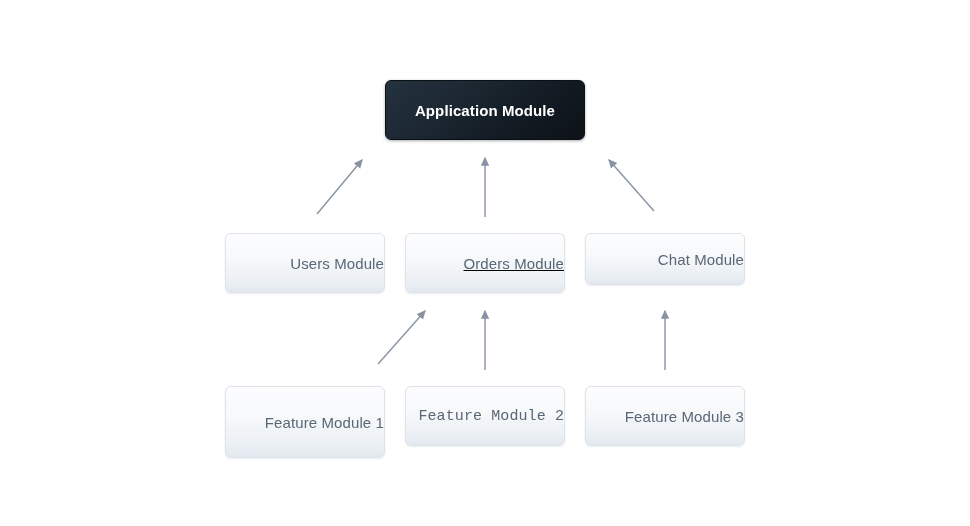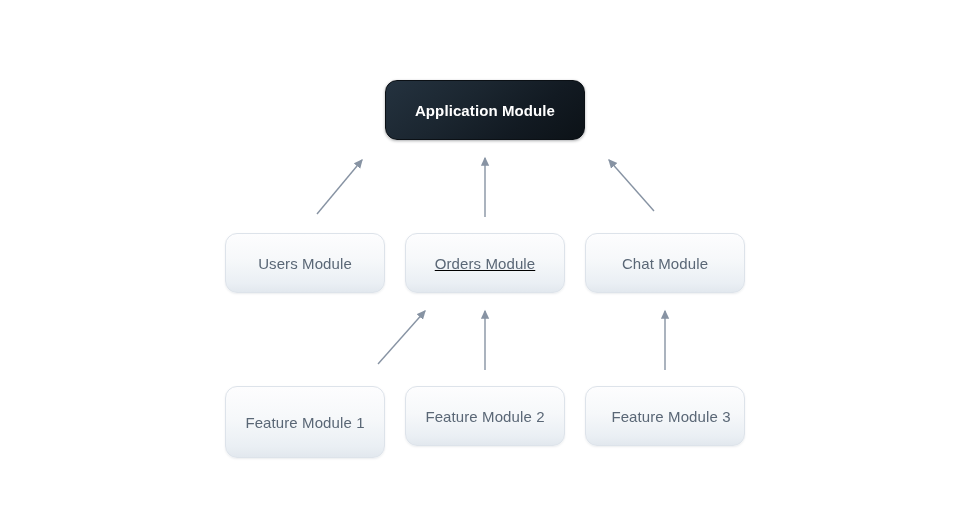--- a/index.html
+++ b/index.html
@@ -26,21 +26,21 @@
     width: 970px;
     height: 526px;
     pointer-events: none;
   }
   .node {
     position: absolute;
     box-sizing: border-box;
     display: flex;
     align-items: center;
     justify-content: center;
-    border-radius: 12px;
+    border-radius: 6px;
     text-align: center;
     user-select: none;
   }
   .node-label {
     display: block;
     line-height: 1;
     letter-spacing: 0.1px;
   }
   
   .node.root {
@@ -51,20 +51,21 @@
   .node.root .node-label {
     color: #ffffff;
     font-size: 15px;
     font-weight: bold;
   }
   
   .node.light {
     background: linear-gradient(180deg, #fdfdfe 0%, #f6f8fa 45%, #eaeff4 85%, #e2e8ee 100%);
     border: 1px solid #dde3ea;
     box-shadow: 0 1px 2px rgba(100,115,135,0.13);
+    justify-content: flex-end;
   }
   .node.light .node-label {
     color: #5a6776;
     font-size: 15px;
     font-weight: normal;
   }
 </style>
 </head>
 <body>
 
@@ -89,27 +90,27 @@
   <div id="node-group">
       <div class="node root" style="left: 385px; top: 80px; width: 200px; height: 60px;">
         <span class="node-label">Application Module</span>
       </div>
       <div class="node light" style="left: 225px; top: 233px; width: 160px; height: 60px;">
         <span class="node-label">Users Module</span>
       </div>
       <div class="node light" style="left: 405px; top: 233px; width: 160px; height: 60px; text-decoration: underline;">
         <span class="node-label">Orders Module</span>
       </div>
-      <div class="node light" style="left: 585px; top: 233px; width: 160px; height: 60px;">
+      <div class="node light" style="left: 585px; top: 233px; width: 160px; height: 52px;">
         <span class="node-label">Chat Module</span>
       </div>
       <div class="node light" style="left: 225px; top: 386px; width: 160px; height: 72px;">
         <span class="node-label">Feature Module 1</span>
       </div>
-      <div class="node light" style="left: 405px; top: 386px; width: 160px; height: 60px;">
+      <div class="node light" style="left: 405px; top: 386px; width: 160px; height: 60px; font-family: Liberation Mono, monospace;">
         <span class="node-label">Feature Module 2</span>
       </div>
       <div class="node light" style="left: 585px; top: 386px; width: 160px; height: 60px; padding-left: 12px;">
         <span class="node-label">Feature Module 3</span>
       </div>
     </div>
 
 </div>
 
 </body></html>

